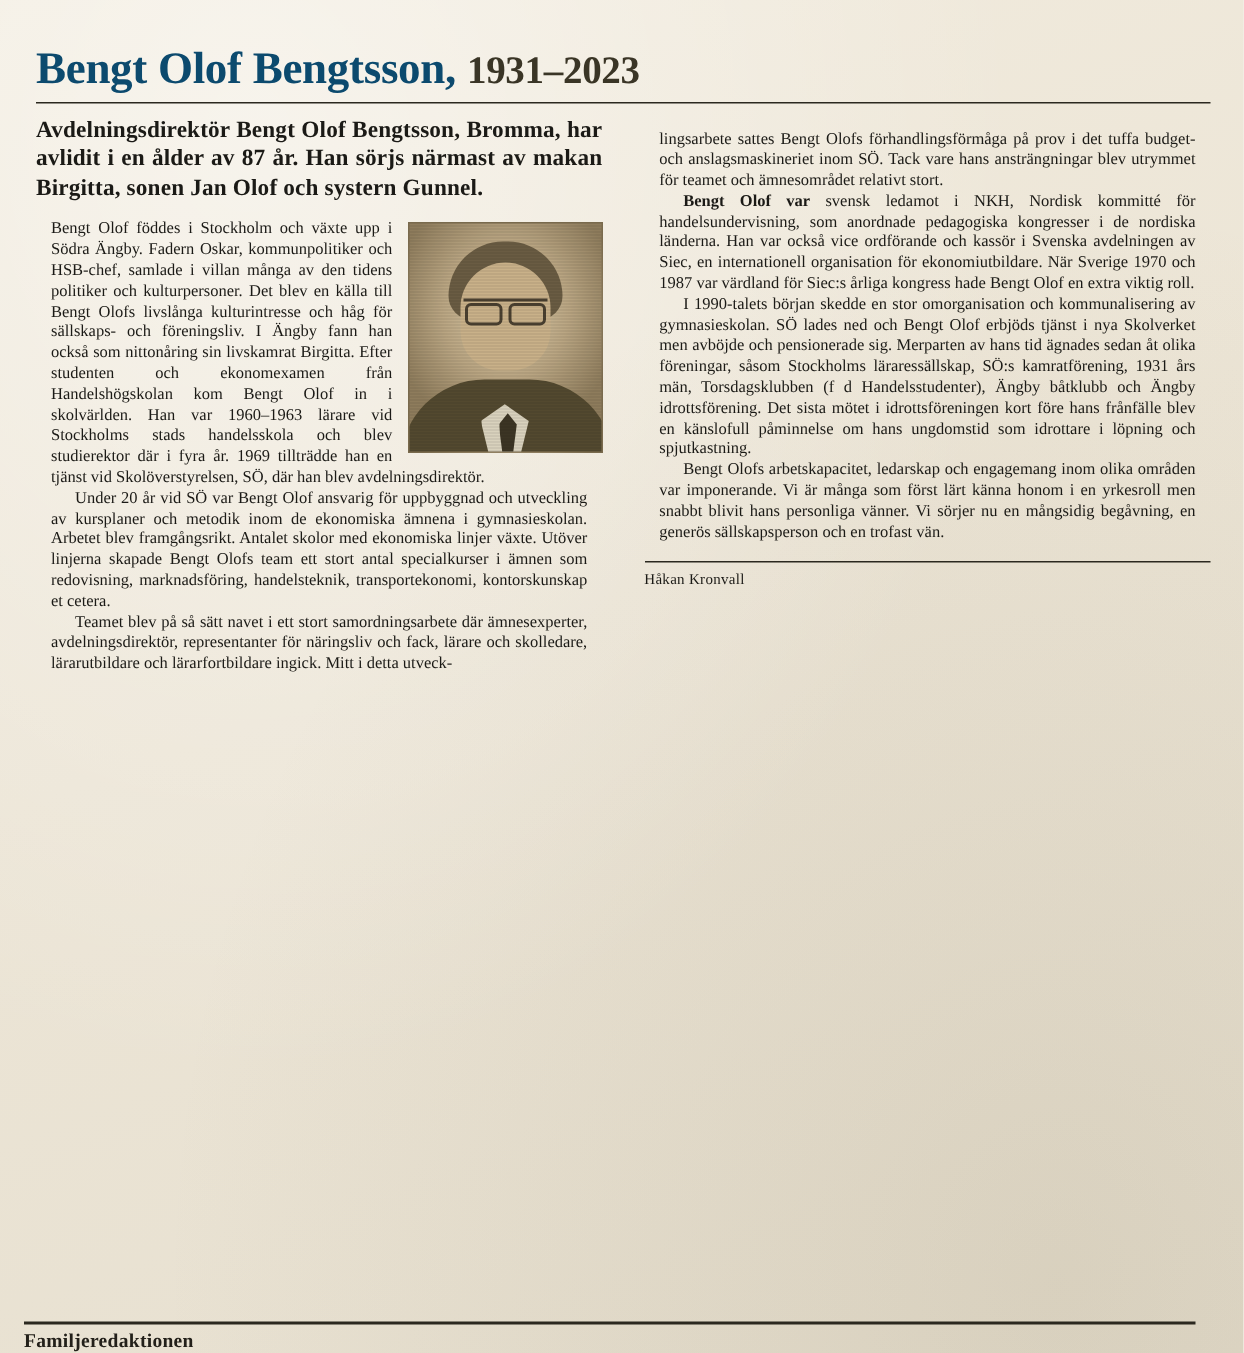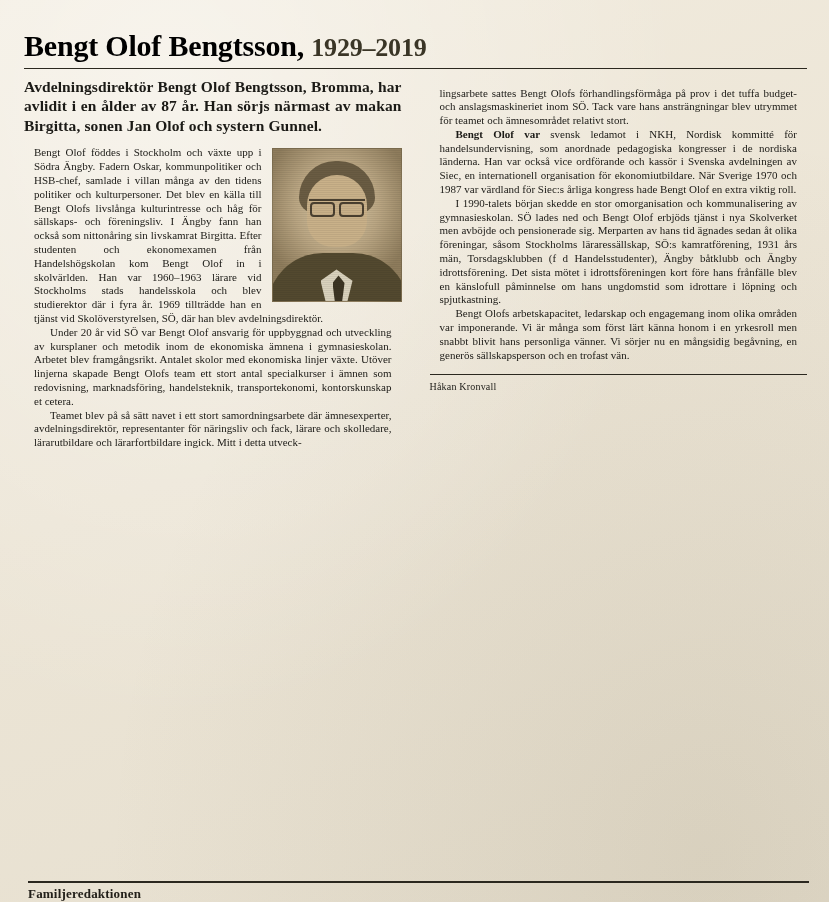--- a/index.html
+++ b/index.html
@@ -35,21 +35,21 @@
   .headline {
     font-family: "Liberation Serif", serif;
     font-size: 30px;
     line-height: 1.05;
     letter-spacing: -0.2px;
     margin: 12px 0 2px 0;
     white-space: nowrap;
   }
   .headline .name {
     font-weight: bold;
-    color: #000000;
+    color: #0c4a6e;
   }
   .headline .years {
     font-weight: bold;
     font-style: normal;
     color: #3a3526;
     font-size: 26px;
   }
   .rule-top {
     border: none;
     border-top: 1.5px solid #2b281f;
@@ -168,21 +168,21 @@
     border: none;
     border-top: 1px solid #2b281f;
     margin: 12px 0 6px 0;
   }
   .signature {
     font-size: 10px;
     letter-spacing: 0.2px;
   }
   .footer {
     position: absolute;
-    left: 28px;
+    left: 16px;
     bottom: 0;
     width: 781px;
   }
   .footer-rule {
     border: none;
     border-top: 2.2px solid #2b281f;
     margin: 0 0 3px 0;
   }
   .footer-label {
     font-size: 13px;
@@ -203,21 +203,21 @@
 </style>
 </head>
 <body>
 
 <div class="paper-tint"></div>
 
 <div class="page">
 
   <h1 class="headline">
     <span class="name">Bengt Olof Bengtsson,</span>
-    <span class="years">1929–2019</span>
+    <span class="years">1931–2023</span>
   </h1>
 
   <hr class="rule-top">
 
   <div class="columns">
 
     <div class="col left">
       <p class="lead">Avdelningsdirektör Bengt Olof Bengtsson, Bromma, har avlidit i en ålder av 87 år. Han sörjs närmast av makan Birgitta, sonen Jan Olof och systern Gunnel.</p>
 
       <div class="portrait">

